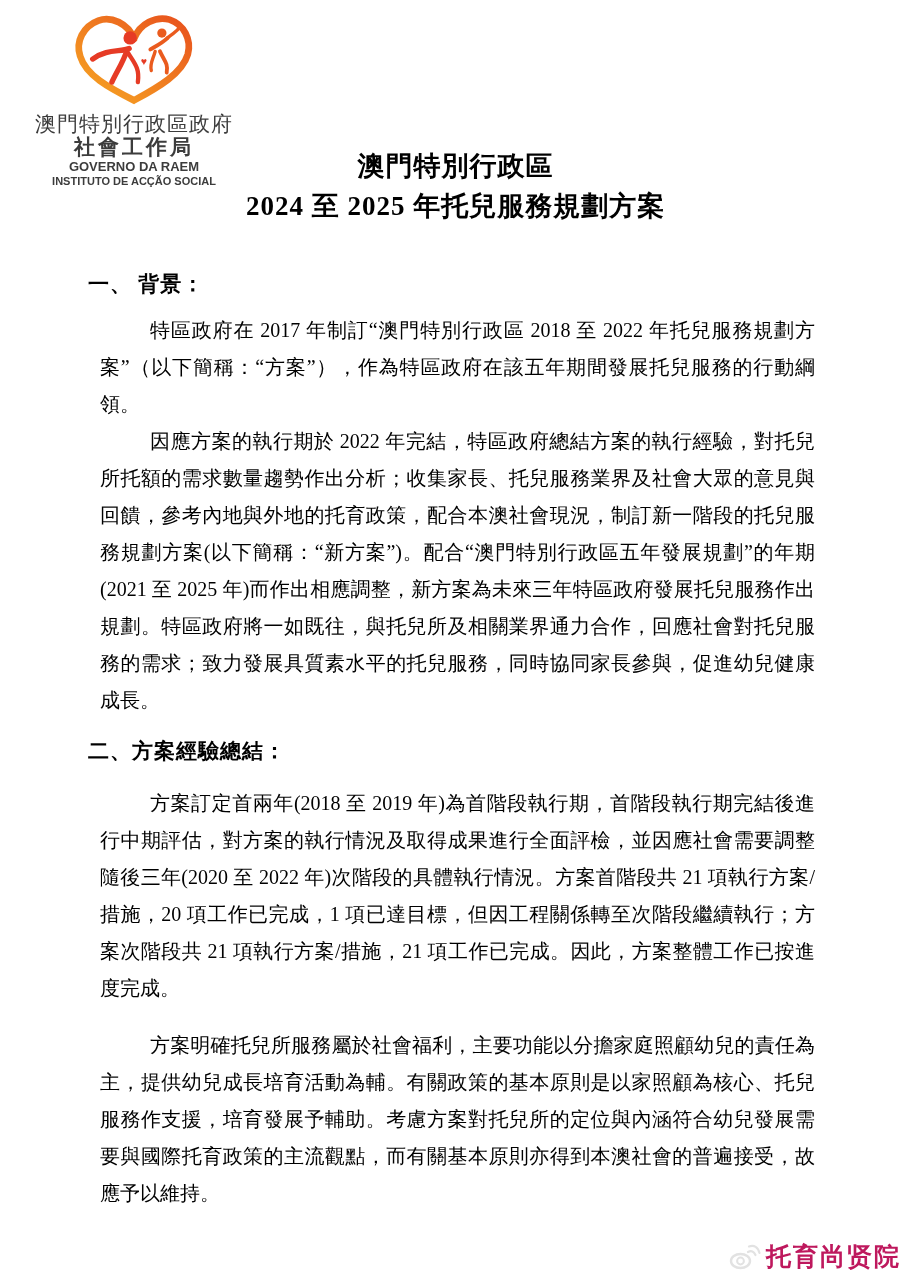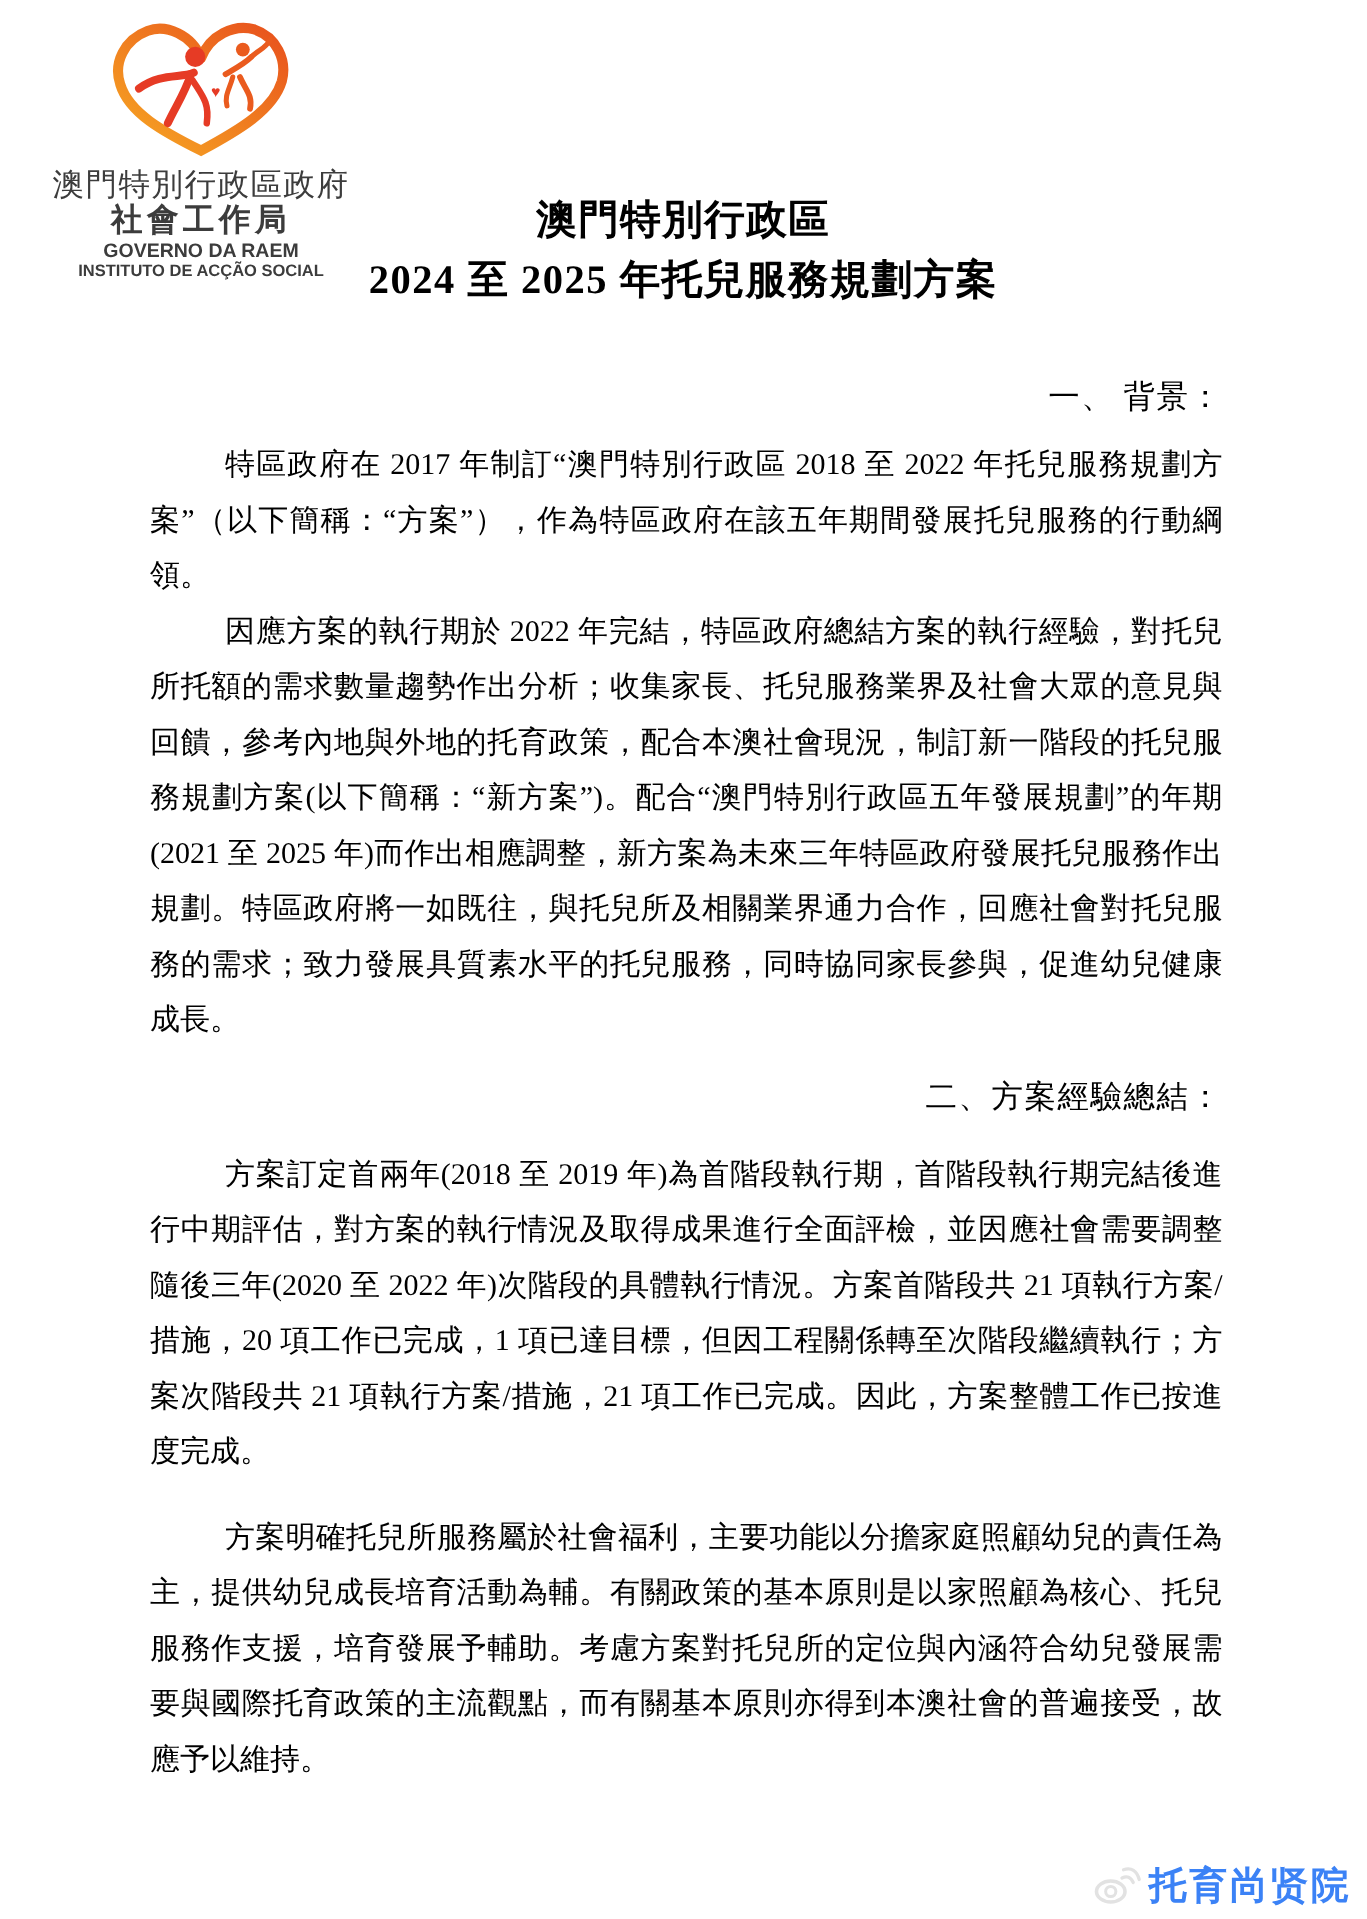--- a/index.html
+++ b/index.html
@@ -26,40 +26,40 @@
   .org-pt2{font-size:11px;font-weight:bold;line-height:14px;white-space:nowrap;text-align:center;}
 
   
   .doc-title{
     padding-top:126px;
     text-align:center;
     font-weight:bold;
     font-size:27px;
     line-height:40px;
     letter-spacing:1px;
+    margin-top:20px;
   }
 
   
   .chapter-heading{
     margin:42px 96px 0 100px;
     text-align:center;
     font-size:23px;
     font-weight:bold;
     letter-spacing:2px;
     line-height:32px;
   }
 
   
   .section-heading{
-    margin:44px 96px 0 68px;
+    margin:44px 96px 0 88px;
     font-size:21px;
-    font-weight:normal;
+    font-weight:bold;
     line-height:28px;
     letter-spacing:1px;
-    text-align:right;
   }
   .section-heading.second{margin-top:18px;}
   .sub-heading{
     margin:6px 96px 0 100px;
     font-size:21px;
     font-weight:bold;
     line-height:28px;
   }
   .sub-heading .sub-title{margin-left:26px;letter-spacing:1px;}
 
@@ -72,21 +72,21 @@
     text-indent:50px;
   }
   .para + .para{margin-top:0;}
   .para.tight{margin-top:20px;}
 
   
   .watermark{
     position:absolute;
     right:10px;bottom:6px;
     display:flex;align-items:center;gap:5px;
-    color:#3b82f6;
+    color:#be185d;
     font-family:"Liberation Sans","DejaVu Sans",sans-serif;
     font-size:25px;
     font-weight:bold;
     letter-spacing:2px;
     user-select:none;
   }
 </style>
 </head>
 <body>
 

